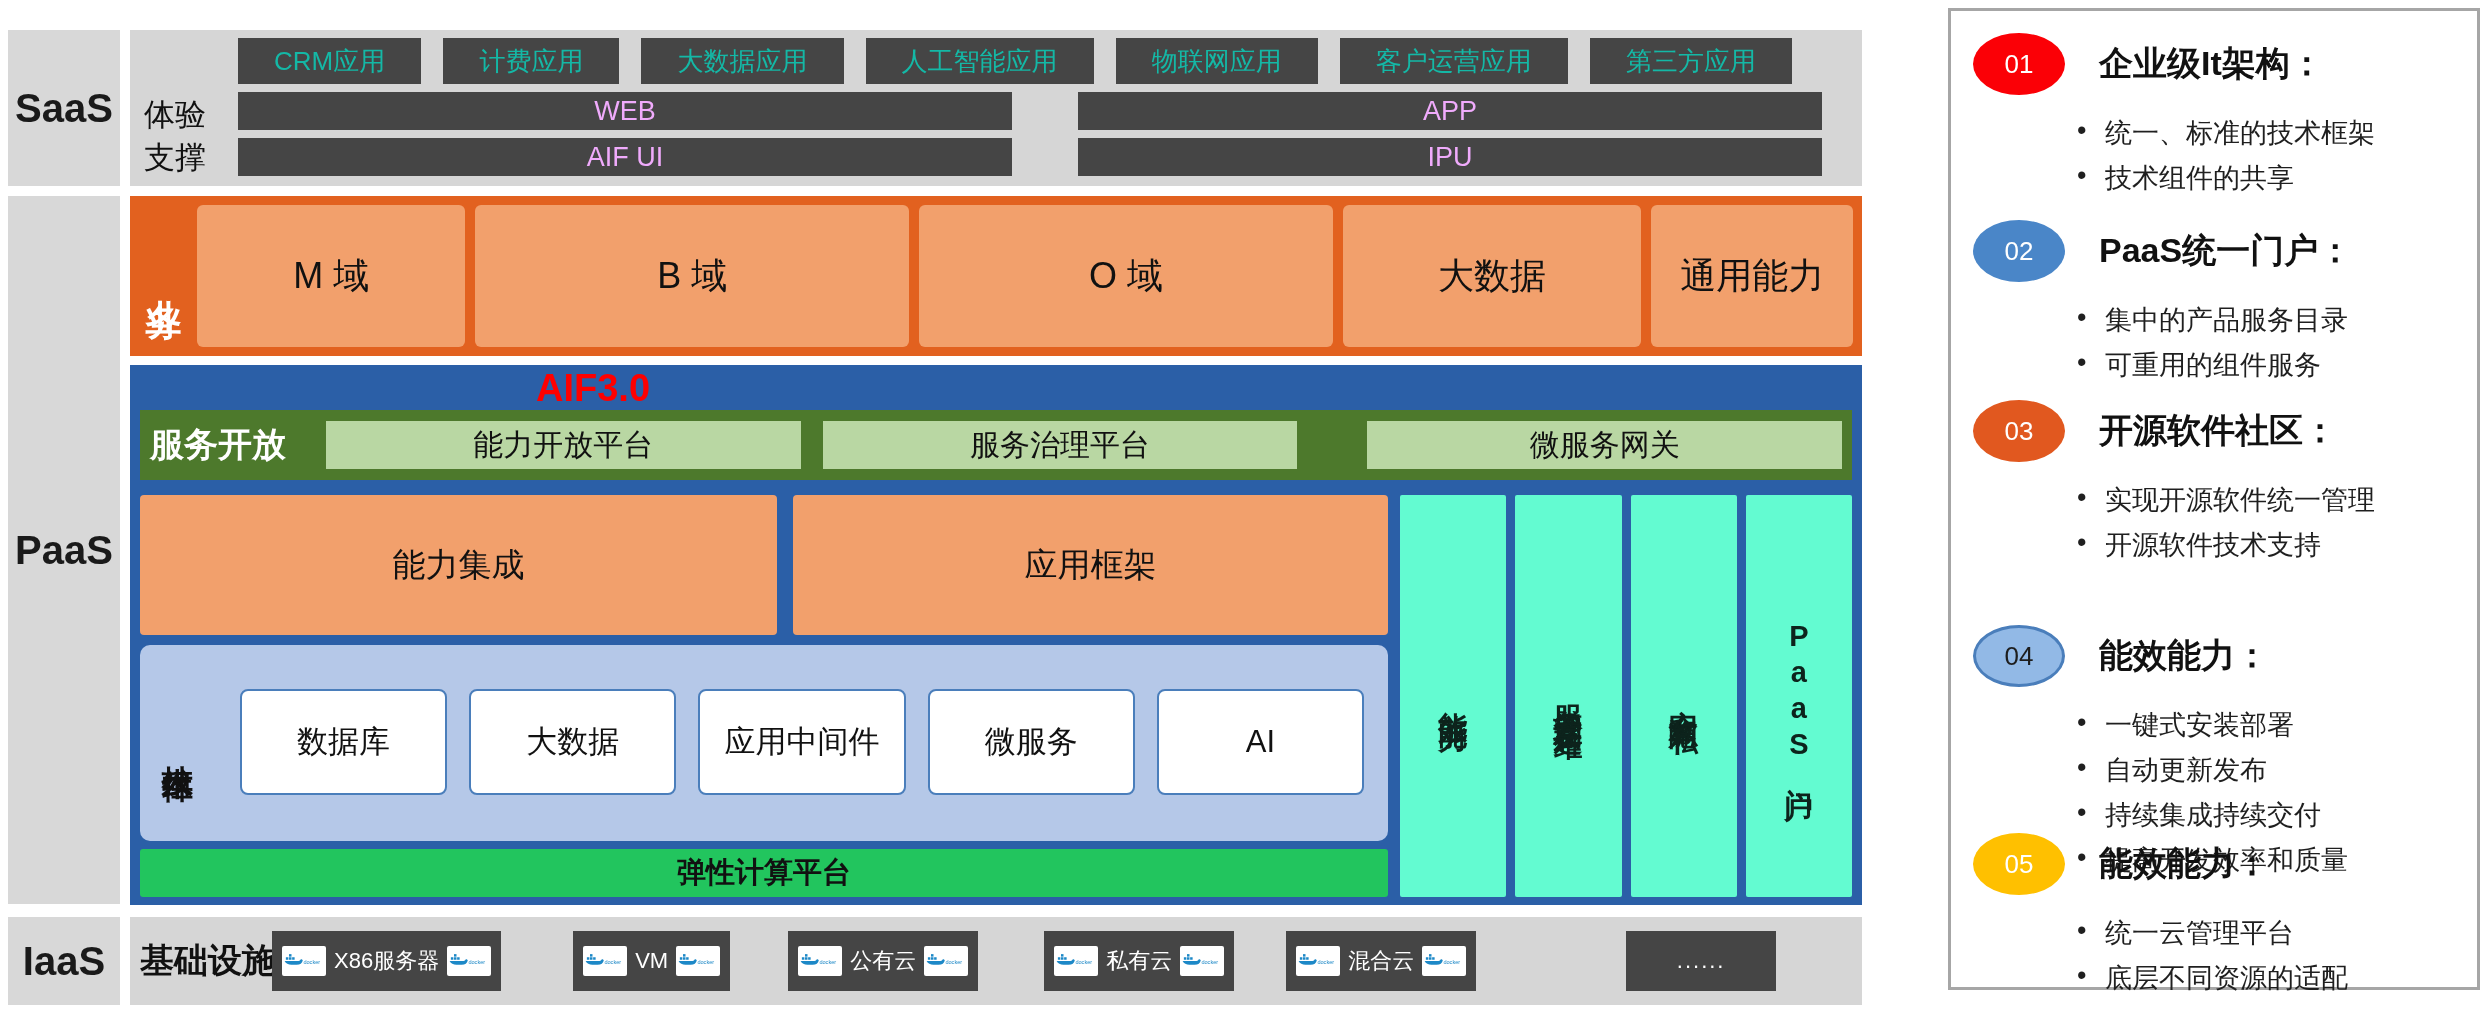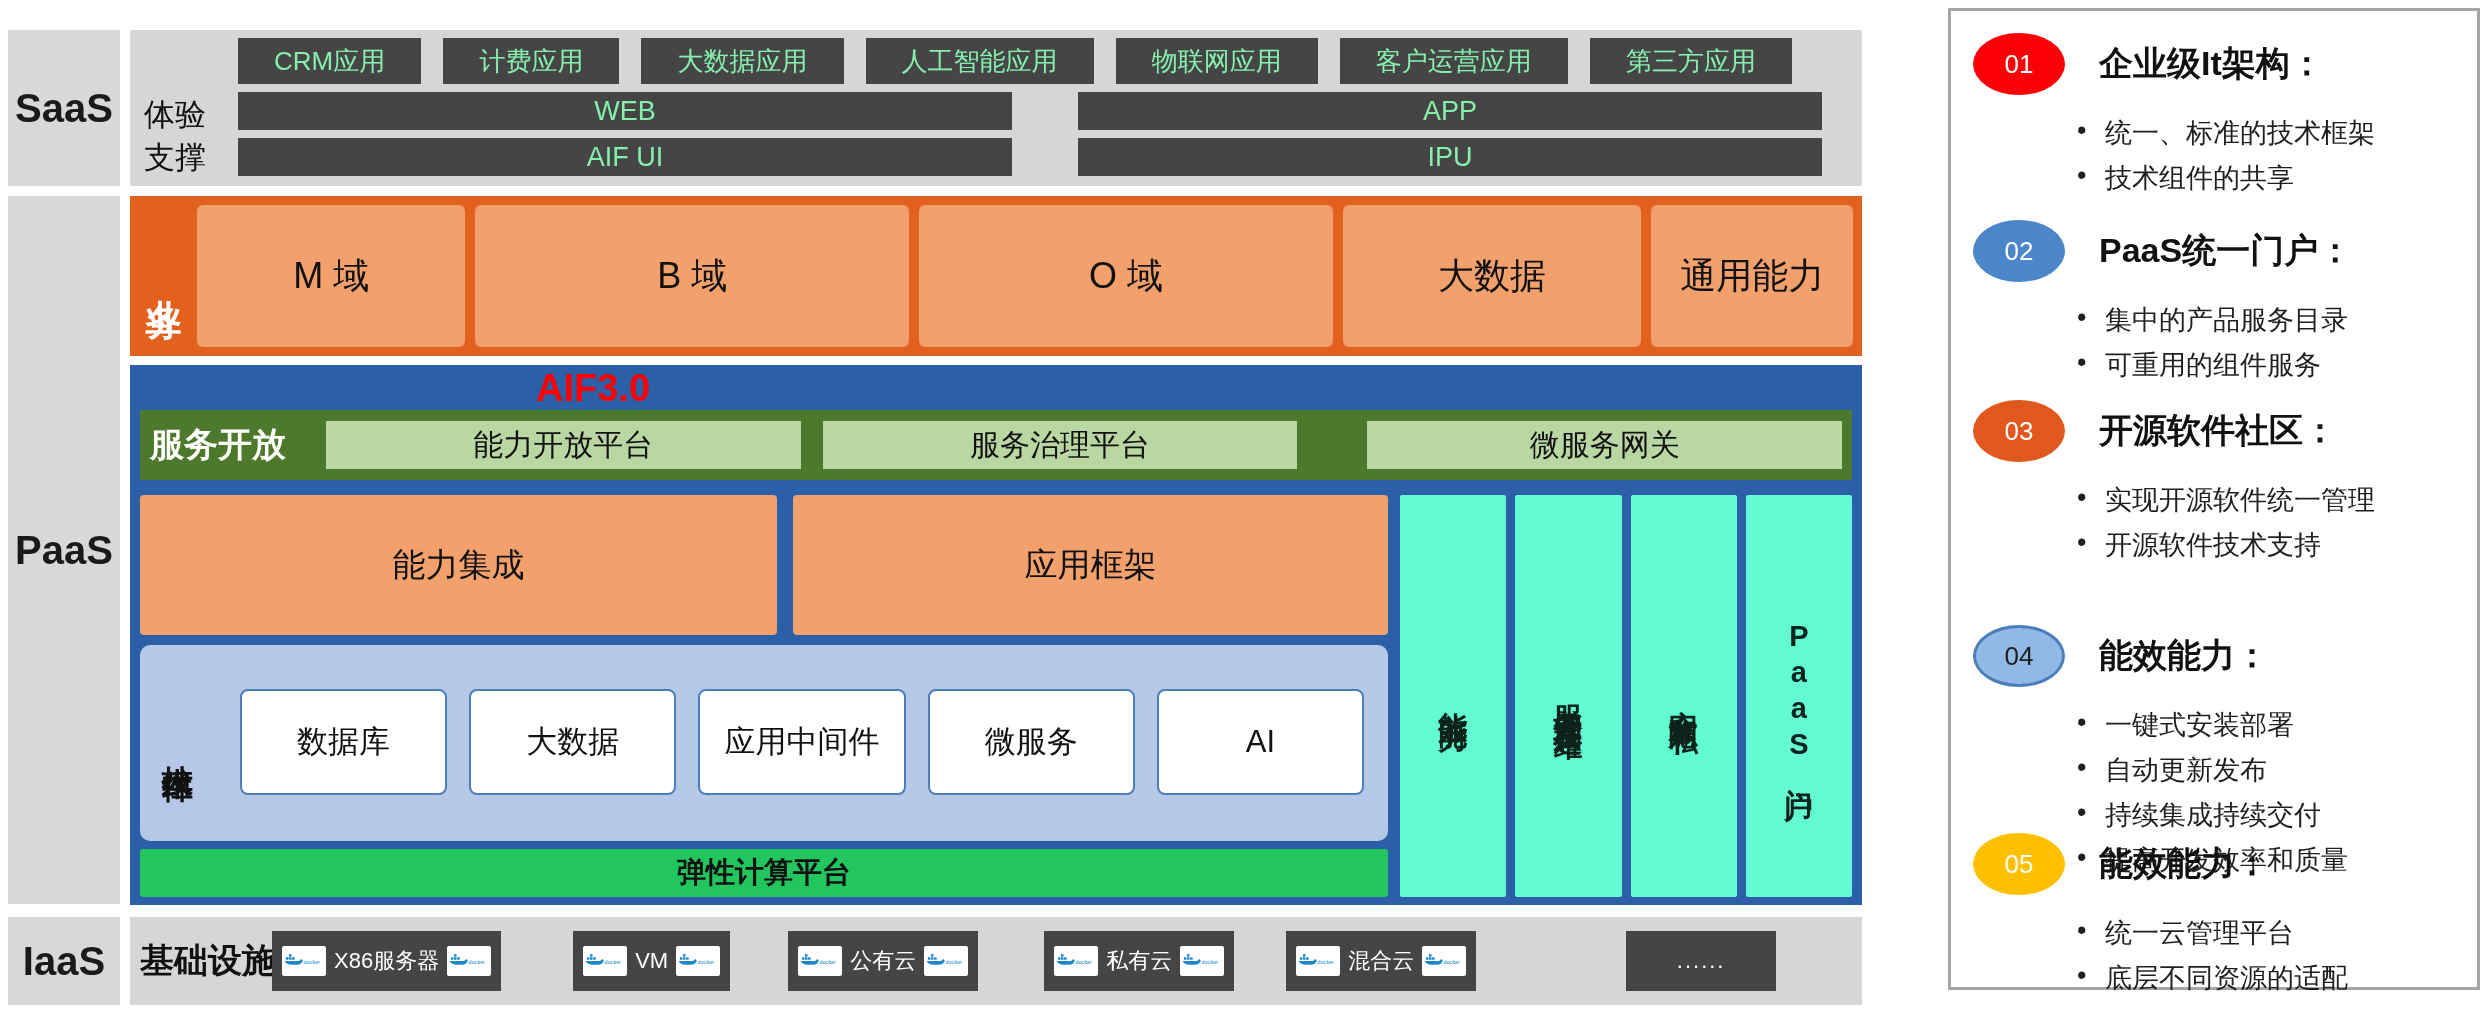--- a/index.html
+++ b/index.html
@@ -41,39 +41,39 @@
     background: #d6d6d6;
   }
   .apps-row {
     position: absolute;
     left: 108px; top: 8px; right: 70px; height: 46px;
     display: flex; gap: 22px;
   }
   .app-box {
     flex: 1 1 auto;
     background: #454545;
-    color: #86efac;
+    color: #14b8a6;
     font-size: 26px;
     display: flex; align-items: center; justify-content: center;
     padding: 0 14px;
     white-space: nowrap;
   }
   .exp-label {
     position: absolute;
     left: 14px; top: 64px;
     width: 92px;
     font-size: 31px;
     line-height: 1.38;
     white-space: pre-line;
     color: #111;
   }
   .bars-left  { position: absolute; left: 108px; top: 62px; width: 774px; }
   .bars-right { position: absolute; left: 948px; top: 62px; width: 744px; }
   .bar {
-    background: #454545; color: #86efac;
+    background: #454545; color: #f0abfc;
     font-size: 27px; height: 38px;
     display: flex; align-items: center; justify-content: center;
   }
   .bar + .bar { margin-top: 8px; }
 
   
   .business-band {
     position: absolute;
     left: 130px; top: 196px;
     width: 1732px; height: 160px;

